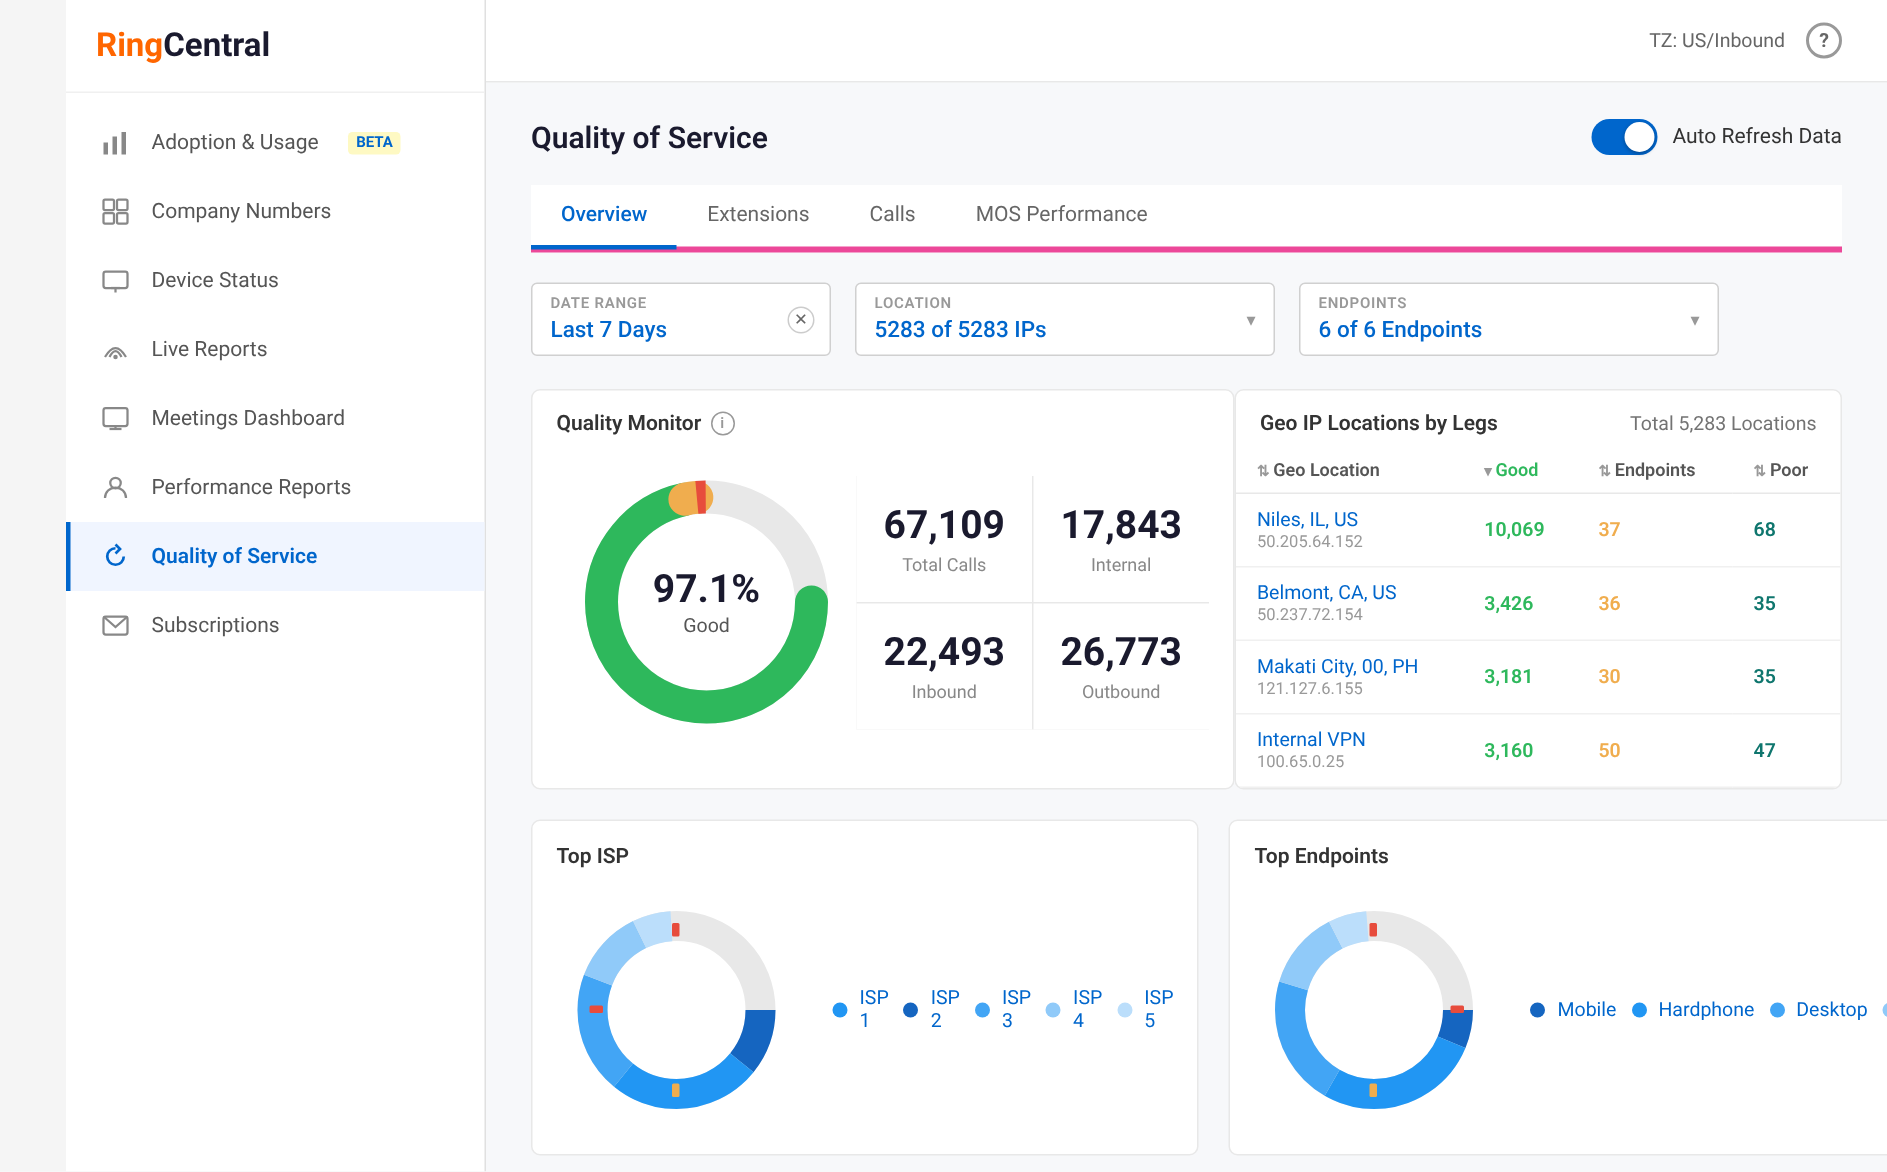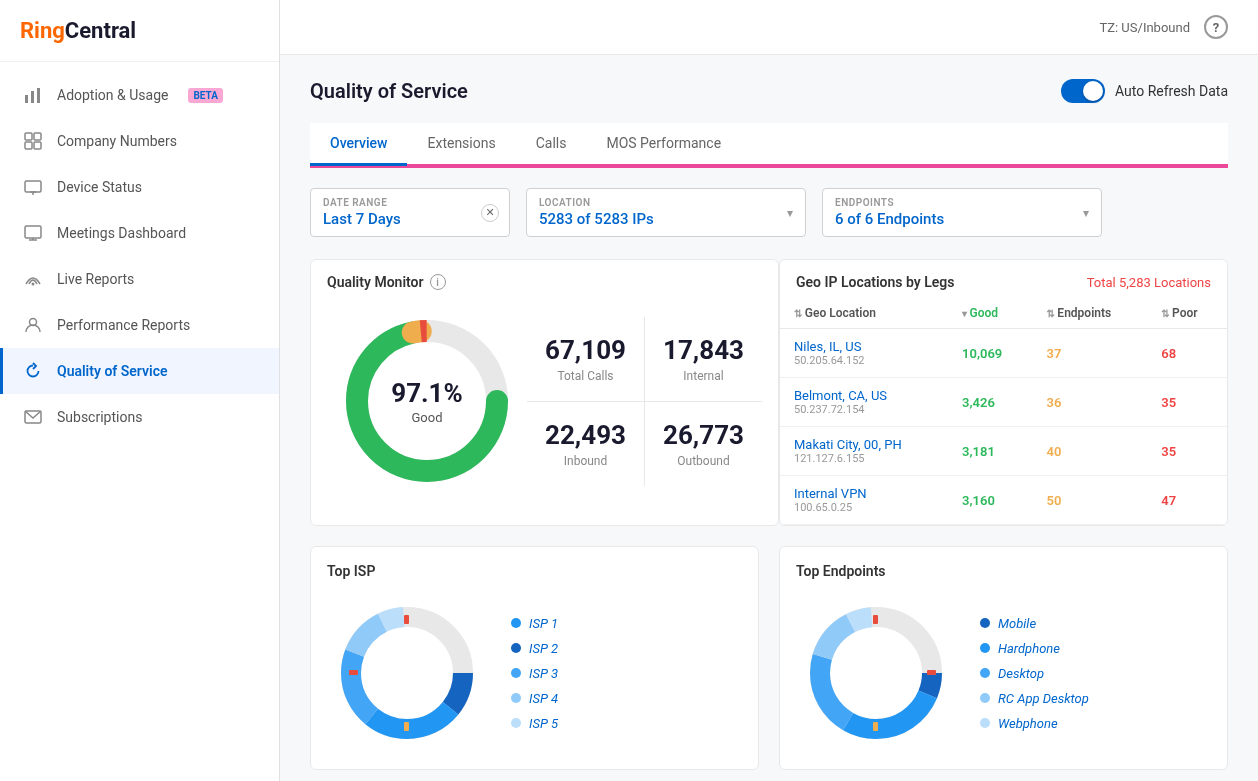--- a/index.html
+++ b/index.html
@@ -1,28 +1,28 @@
 <!DOCTYPE html>
 <html><head>
   <meta charset="utf-8">
   <style>
     * { box-sizing: border-box; margin: 0; padding: 0; }
     body { font-family: -apple-system, BlinkMacSystemFont, 'Segoe UI', Roboto, sans-serif; background: #f5f5f5; display: flex; height: 781px; overflow: hidden; }
 
     
-    .sidebar { width: 280px; background: #fff; border-right: 1px solid #e0e0e0; display: flex; flex-direction: column; height: 781px; flex-shrink: 0; }
+    .sidebar { width: 280px; background: #fff; border-right: 1px solid #e0e0e0; display: flex; flex-direction: column; height: 781px; flex-shrink: 0; margin-left: 44px; }
     .sidebar-logo { padding: 18px 20px; border-bottom: 1px solid #f0f0f0; }
     .logo-text { font-size: 22px; font-weight: bold; }
     .logo-ring { color: #ff6600; }
     .logo-central { color: #1a1a2e; }
     .sidebar-nav { flex: 1; padding: 10px 0; }
     .nav-item { display: flex; align-items: center; gap: 14px; padding: 13px 20px; cursor: pointer; color: #555; font-size: 14px; border-left: 3px solid transparent; }
     .nav-item.active { color: #0066cc; font-weight: 600; background: #f0f5ff; border-left: 3px solid #0066cc; }
     .nav-icon { width: 20px; height: 20px; flex-shrink: 0; display: flex; align-items: center; justify-content: center; }
-    .beta-badge { background: #f9a8d4; color: #0066cc; font-size: 10px; font-weight: 700; padding: 2px 5px; border-radius: 3px; margin-left: 6px; }
+    .beta-badge { background: #fef9c3; color: #0066cc; font-size: 10px; font-weight: 700; padding: 2px 5px; border-radius: 3px; margin-left: 6px; }
 
     
     .main { flex: 1; display: flex; flex-direction: column; overflow: hidden; background: #f7f8fa; }
     .topbar { background: #fff; padding: 0 30px; height: 55px; display: flex; align-items: center; justify-content: flex-end; border-bottom: 1px solid #e8e8e8; gap: 14px; }
     .tz-label { font-size: 13px; color: #666; }
     .help-btn { width: 24px; height: 24px; border-radius: 50%; border: 2px solid #999; display: flex; align-items: center; justify-content: center; color: #666; font-size: 13px; font-weight: bold; cursor: pointer; }
 
     .content { flex: 1; overflow-y: auto; padding: 24px 30px; }
     .page-header { display: flex; align-items: center; justify-content: space-between; margin-bottom: 20px; }
     .page-title { font-size: 20px; font-weight: 600; color: #1a1a2e; }
@@ -61,38 +61,38 @@
 
     .calls-grid { display: grid; grid-template-columns: 1fr 1fr; gap: 1px; background: #e8e8e8; flex: 1; }
     .calls-cell { background: #fff; padding: 18px; text-align: center; }
     .calls-number { font-size: 26px; font-weight: 700; color: #1a1a2e; }
     .calls-sub { font-size: 12px; color: #888; margin-top: 4px; }
 
     
     .geo-section { background: #fff; border-radius: 6px; border: 1px solid #e8e8e8; overflow: hidden; }
     .geo-header { padding: 14px 16px 0; display: flex; justify-content: space-between; align-items: center; }
     .geo-title { font-size: 14px; font-weight: 600; color: #333; }
-    .geo-total { font-size: 13px; color: #ef4444; text-align: right; }
+    .geo-total { font-size: 13px; color: #737373; text-align: right; }
     .geo-table { width: 100%; border-collapse: collapse; font-size: 13px; margin-top: 8px; }
     .geo-table th { padding: 8px 14px; text-align: left; color: #555; font-weight: 600; border-bottom: 1px solid #e8e8e8; font-size: 12px; white-space: nowrap; }
     .geo-table th .sort-icon { color: #999; font-size: 10px; }
     .geo-table td { padding: 10px 14px; border-bottom: 1px solid #f0f0f0; }
     .geo-link { color: #0066cc; font-size: 13px; }
     .geo-ip { color: #999; font-size: 11px; }
     .good-val { color: #2eb85c; font-weight: 600; }
     .mod-val { color: #f0ad4e; font-weight: 600; }
-    .poor-val { color: #ef4444; font-weight: 600; }
+    .poor-val { color: #0f766e; font-weight: 600; }
 
     
     .charts-row { display: grid; grid-template-columns: 1fr 1fr; gap: 20px; }
     .chart-section { background: #fff; border-radius: 6px; border: 1px solid #e8e8e8; padding: 16px; }
     .chart-title { font-size: 14px; font-weight: 600; color: #333; margin-bottom: 14px; }
     .chart-inner { display: flex; align-items: center; gap: 24px; }
     .donut-sm { width: 160px; height: 160px; flex-shrink: 0; position: relative; }
-    .legend { display: flex; flex-direction: column; gap: 10px; font-style: italic; }
+    .legend { display: flex; flex-direction: row; gap: 10px; }
     .legend-item { display: flex; align-items: center; gap: 8px; font-size: 13px; color: #0066cc; cursor: pointer; }
     .legend-dot { width: 10px; height: 10px; border-radius: 50%; flex-shrink: 0; }
 
     
     svg { overflow: visible; }
   </style>
 </head>
 <body>
 
 <aside class="sidebar">
@@ -134,37 +134,37 @@
             <line x1="6" y1="14" x2="12" y2="14" stroke="#888" stroke-width="1.5"></line>
             <line x1="9" y1="14" x2="9" y2="17" stroke="#888" stroke-width="1.5"></line>
           </svg>
       </div>
       <span>Device Status</span>
     </div>
 
     <div class="nav-item">
       <div class="nav-icon">
         <svg width="18" height="18" viewBox="0 0 18 18">
+            <path d="M2 14 Q9 2 16 14" fill="none" stroke="#888" stroke-width="1.5"></path>
+            <path d="M5 14 Q9 6 13 14" fill="none" stroke="#888" stroke-width="1.5"></path>
+            <circle cx="9" cy="14" r="1.5" fill="#888"></circle>
+          </svg>
+      </div>
+      <span>Live Reports</span>
+    </div>
+
+    <div class="nav-item">
+      <div class="nav-icon">
+        <svg width="18" height="18" viewBox="0 0 18 18">
             <rect x="1" y="2" width="16" height="12" rx="1.5" fill="none" stroke="#888" stroke-width="1.5"></rect>
             <line x1="5" y1="16" x2="13" y2="16" stroke="#888" stroke-width="1.5"></line>
             <line x1="9" y1="14" x2="9" y2="16" stroke="#888" stroke-width="1.5"></line>
           </svg>
       </div>
       <span>Meetings Dashboard</span>
-    </div>
-
-    <div class="nav-item">
-      <div class="nav-icon">
-        <svg width="18" height="18" viewBox="0 0 18 18">
-            <path d="M2 14 Q9 2 16 14" fill="none" stroke="#888" stroke-width="1.5"></path>
-            <path d="M5 14 Q9 6 13 14" fill="none" stroke="#888" stroke-width="1.5"></path>
-            <circle cx="9" cy="14" r="1.5" fill="#888"></circle>
-          </svg>
-      </div>
-      <span>Live Reports</span>
     </div>
 
     <div class="nav-item">
       <div class="nav-icon">
         <svg width="18" height="18" viewBox="0 0 18 18">
             <circle cx="9" cy="6" r="3.5" fill="none" stroke="#888" stroke-width="1.5"></circle>
             <path d="M2 16c0-3.9 3.1-7 7-7s7 3.1 7 7" fill="none" stroke="#888" stroke-width="1.5"></path>
           </svg>
       </div>
       <span>Performance Reports</span>
@@ -330,21 +330,21 @@
     <td class="good-val">3,426</td>
     <td class="mod-val">36</td>
     <td class="poor-val">35</td>
   </tr>
               <tr>
     <td>
       <div class="geo-link">Makati City, 00, PH</div>
       <div class="geo-ip">121.127.6.155</div>
     </td>
     <td class="good-val">3,181</td>
-    <td class="mod-val">40</td>
+    <td class="mod-val">30</td>
     <td class="poor-val">35</td>
   </tr>
               <tr>
     <td>
       <div class="geo-link">Internal VPN</div>
       <div class="geo-ip">100.65.0.25</div>
     </td>
     <td class="good-val">3,160</td>
     <td class="mod-val">50</td>
     <td class="poor-val">47</td>

